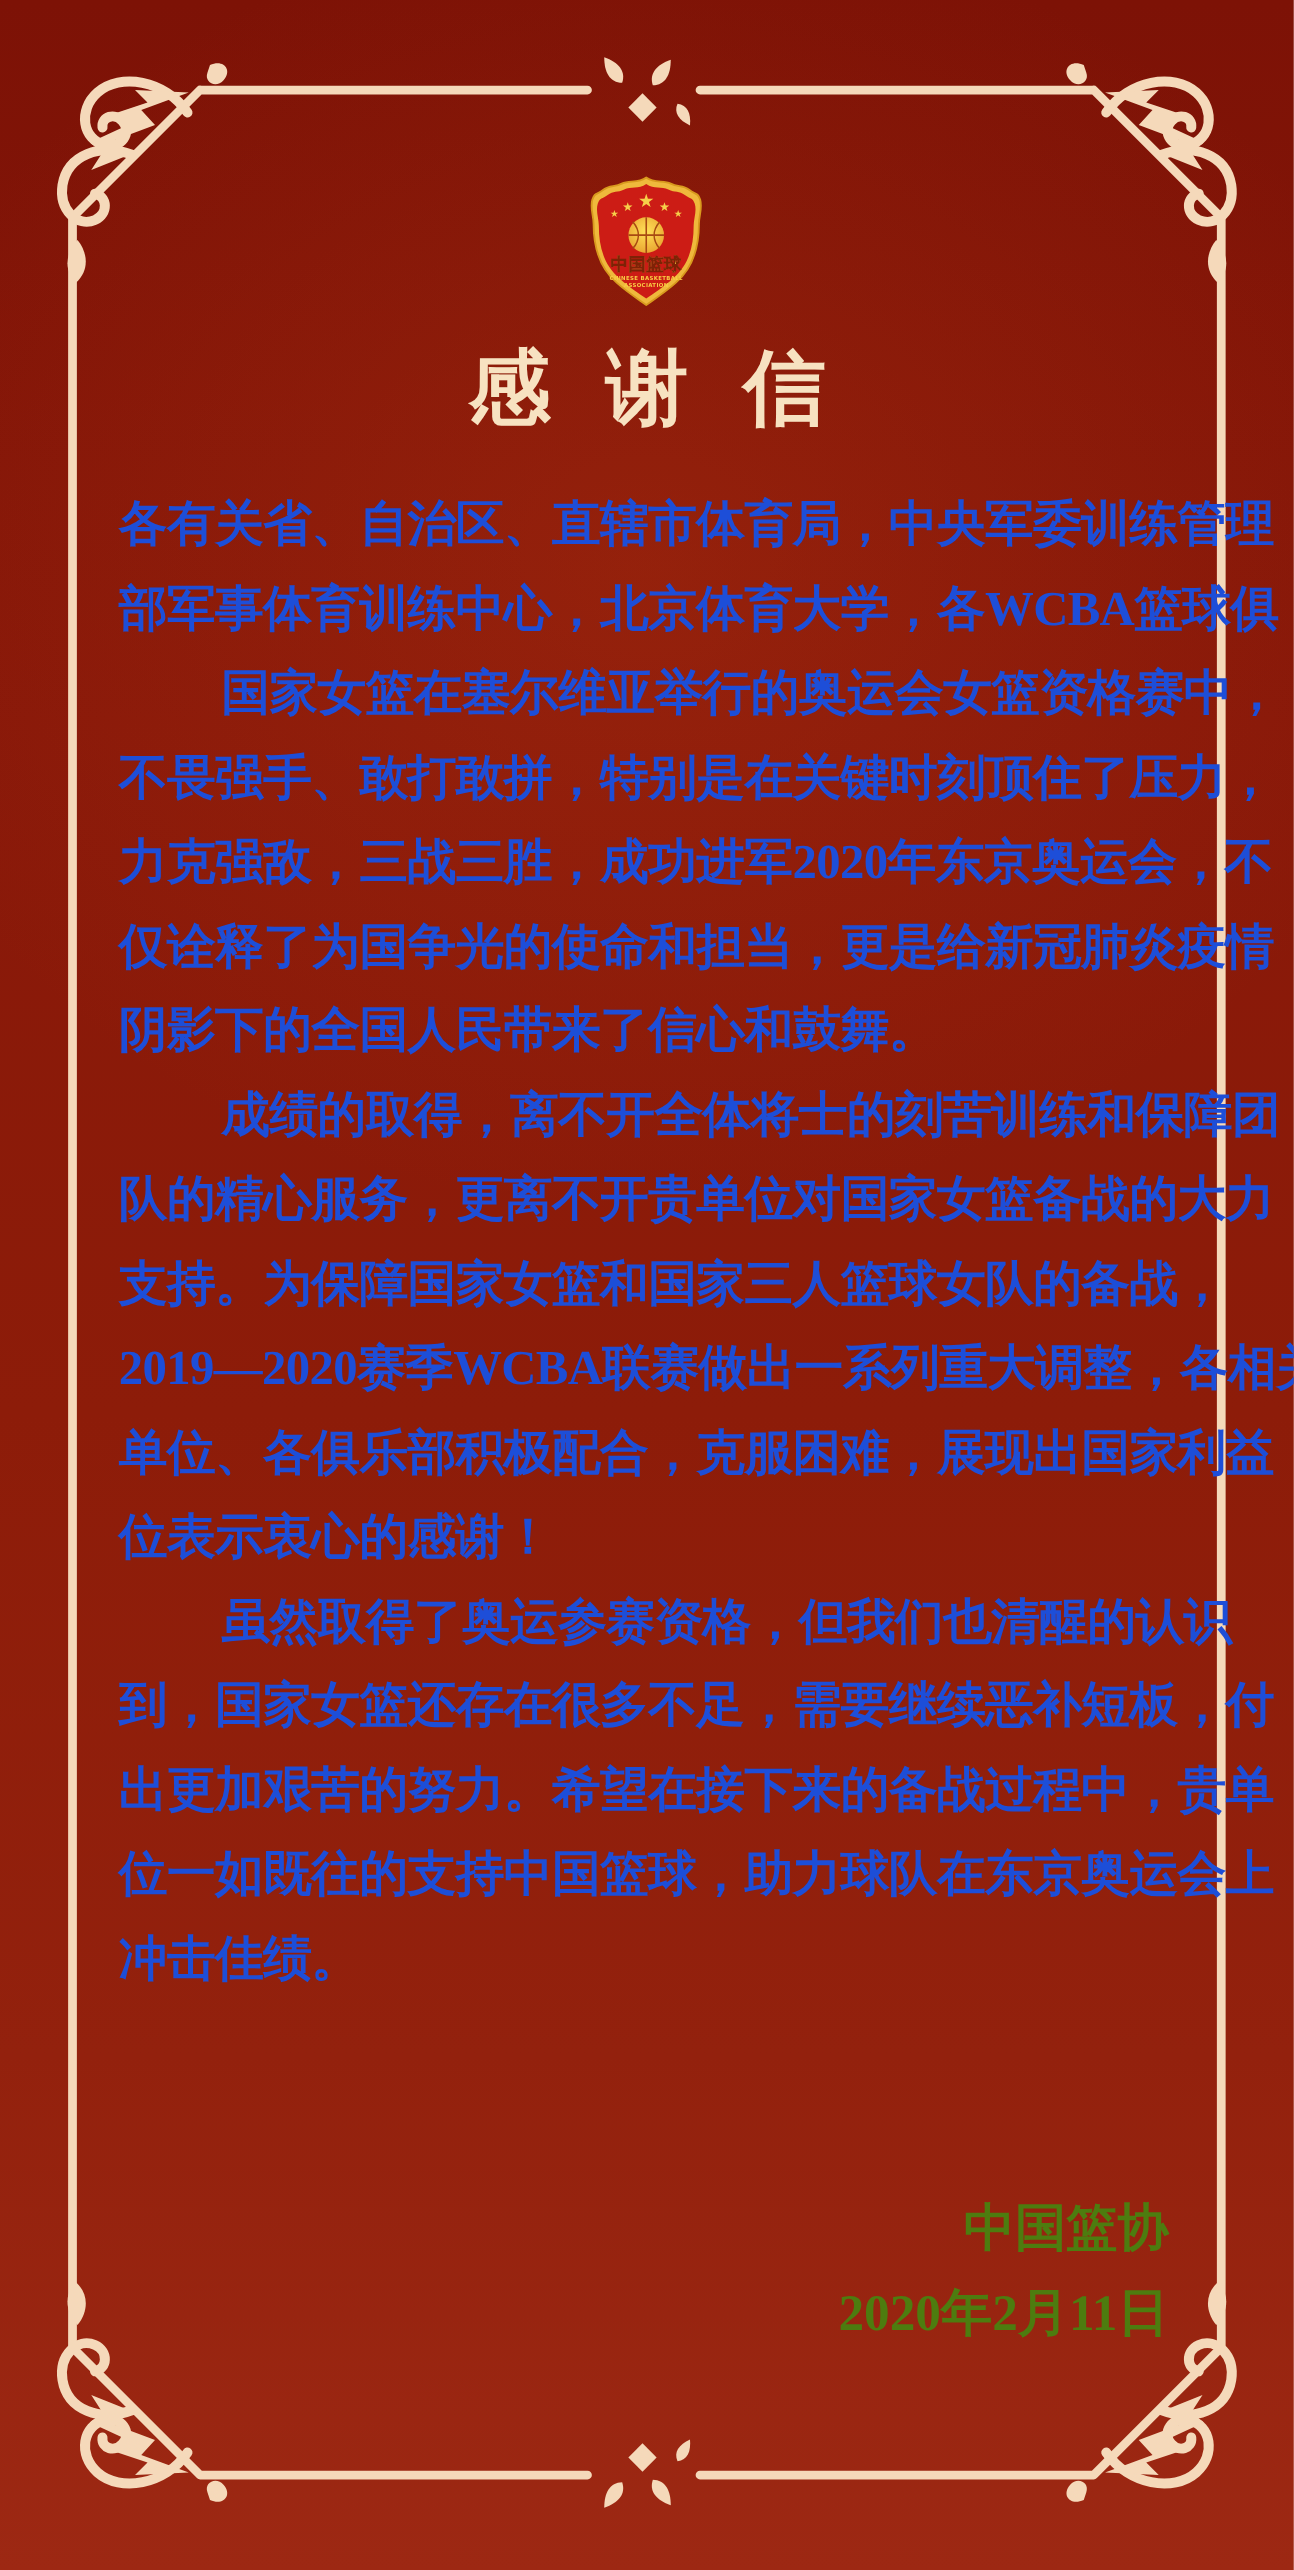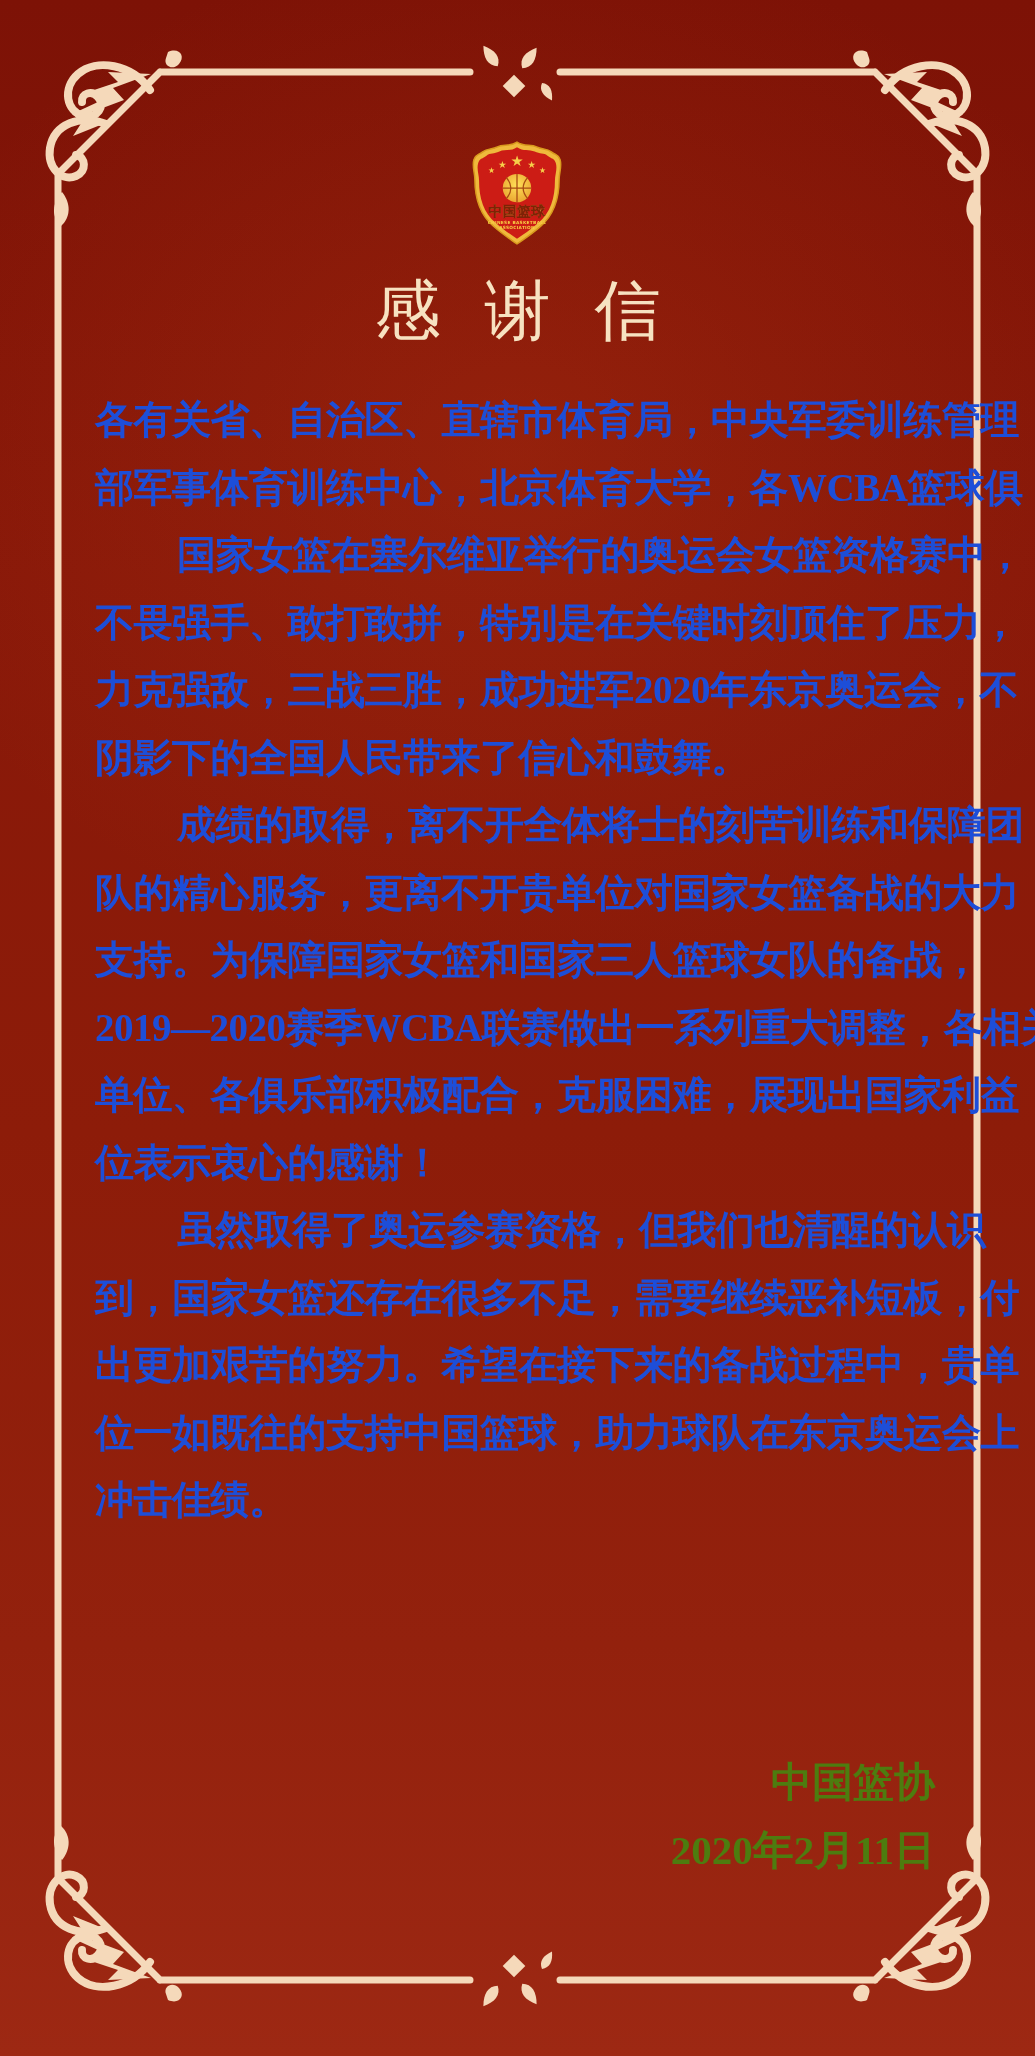--- a/index.html
+++ b/index.html
@@ -7,21 +7,21 @@
     width:1035px;height:2056px;position:relative;overflow:hidden;
     background:
       radial-gradient(ellipse 900px 720px at 50% 22%, rgba(194,64,22,.25), rgba(194,64,22,0) 72%),
       linear-gradient(180deg,#7d1206 0%,#881809 28%,#8d1c09 55%,#93210d 80%,#9d2813 100%);
     font-family:"Liberation Serif","DejaVu Serif",serif;
   }
   .frame-svg{position:absolute;left:0;top:0;width:1035px;height:2056px;display:block;}
   .badge{position:absolute;left:468px;top:140px;width:98px;height:106px;}
   .letter-title{
     position:absolute;left:0;top:266px;width:100%;margin:0;
-    text-align:center;font-size:66px;font-weight:normal;color:#f7e2c1;
+    text-align:center;font-size:66px;font-weight:bold;color:#f7e2c1;
     letter-spacing:44px;text-indent:44px;white-space:nowrap;
   }
   .body-lines{
     position:absolute;left:95px;top:386px;width:855px;
     color:#1d4ed8;font-weight:bold;font-size:39px;
   }
   .letter-line{height:67.5px;line-height:67.5px;white-space:nowrap;letter-spacing:-0.5px;}
   .letter-line.indent{padding-left:82px;}
   .sig-block{
     position:absolute;right:100px;top:1736px;text-align:right;
@@ -94,20 +94,21 @@
 
 <h1 class="letter-title">感谢信</h1>
 
 <div class="body-lines">
 
 <div class="letter-line">各有关省、自治区、直辖市体育局，中央军委训练管理</div>
     <div class="letter-line">部军事体育训练中心，北京体育大学，各WCBA篮球俱</div>
     <div class="letter-line indent">国家女篮在塞尔维亚举行的奥运会女篮资格赛中，</div>
     <div class="letter-line">不畏强手、敢打敢拼，特别是在关键时刻顶住了压力，</div>
     <div class="letter-line">力克强敌，三战三胜，成功进军2020年东京奥运会，不</div>
+    <div class="letter-line">仅诠释了为国争光的使命和担当，更是给新冠肺炎疫情</div>
     <div class="letter-line">阴影下的全国人民带来了信心和鼓舞。</div>
     <div class="letter-line indent">成绩的取得，离不开全体将士的刻苦训练和保障团</div>
     <div class="letter-line">队的精心服务，更离不开贵单位对国家女篮备战的大力</div>
     <div class="letter-line">支持。为保障国家女篮和国家三人篮球女队的备战，</div>
     <div class="letter-line">2019—2020赛季WCBA联赛做出一系列重大调整，各相关</div>
     <div class="letter-line">单位、各俱乐部积极配合，克服困难，展现出国家利益</div>
     <div class="letter-line">位表示衷心的感谢！</div>
     <div class="letter-line indent">虽然取得了奥运参赛资格，但我们也清醒的认识</div>
     <div class="letter-line">到，国家女篮还存在很多不足，需要继续恶补短板，付</div>
     <div class="letter-line">出更加艰苦的努力。希望在接下来的备战过程中，贵单</div>

